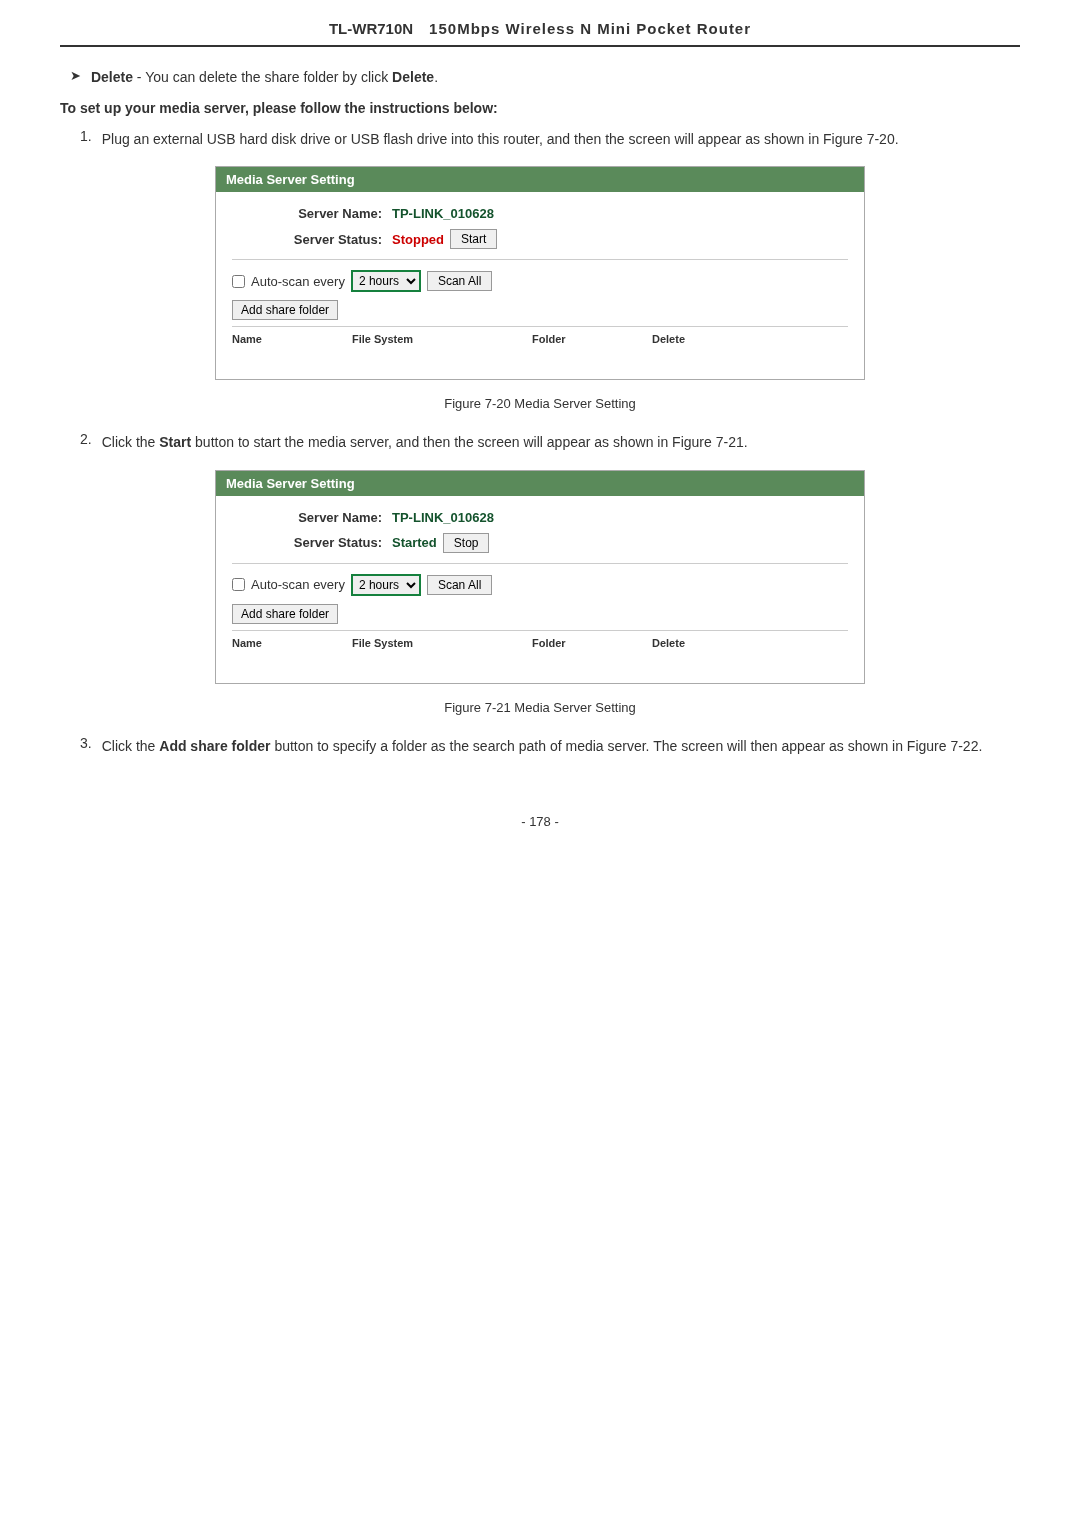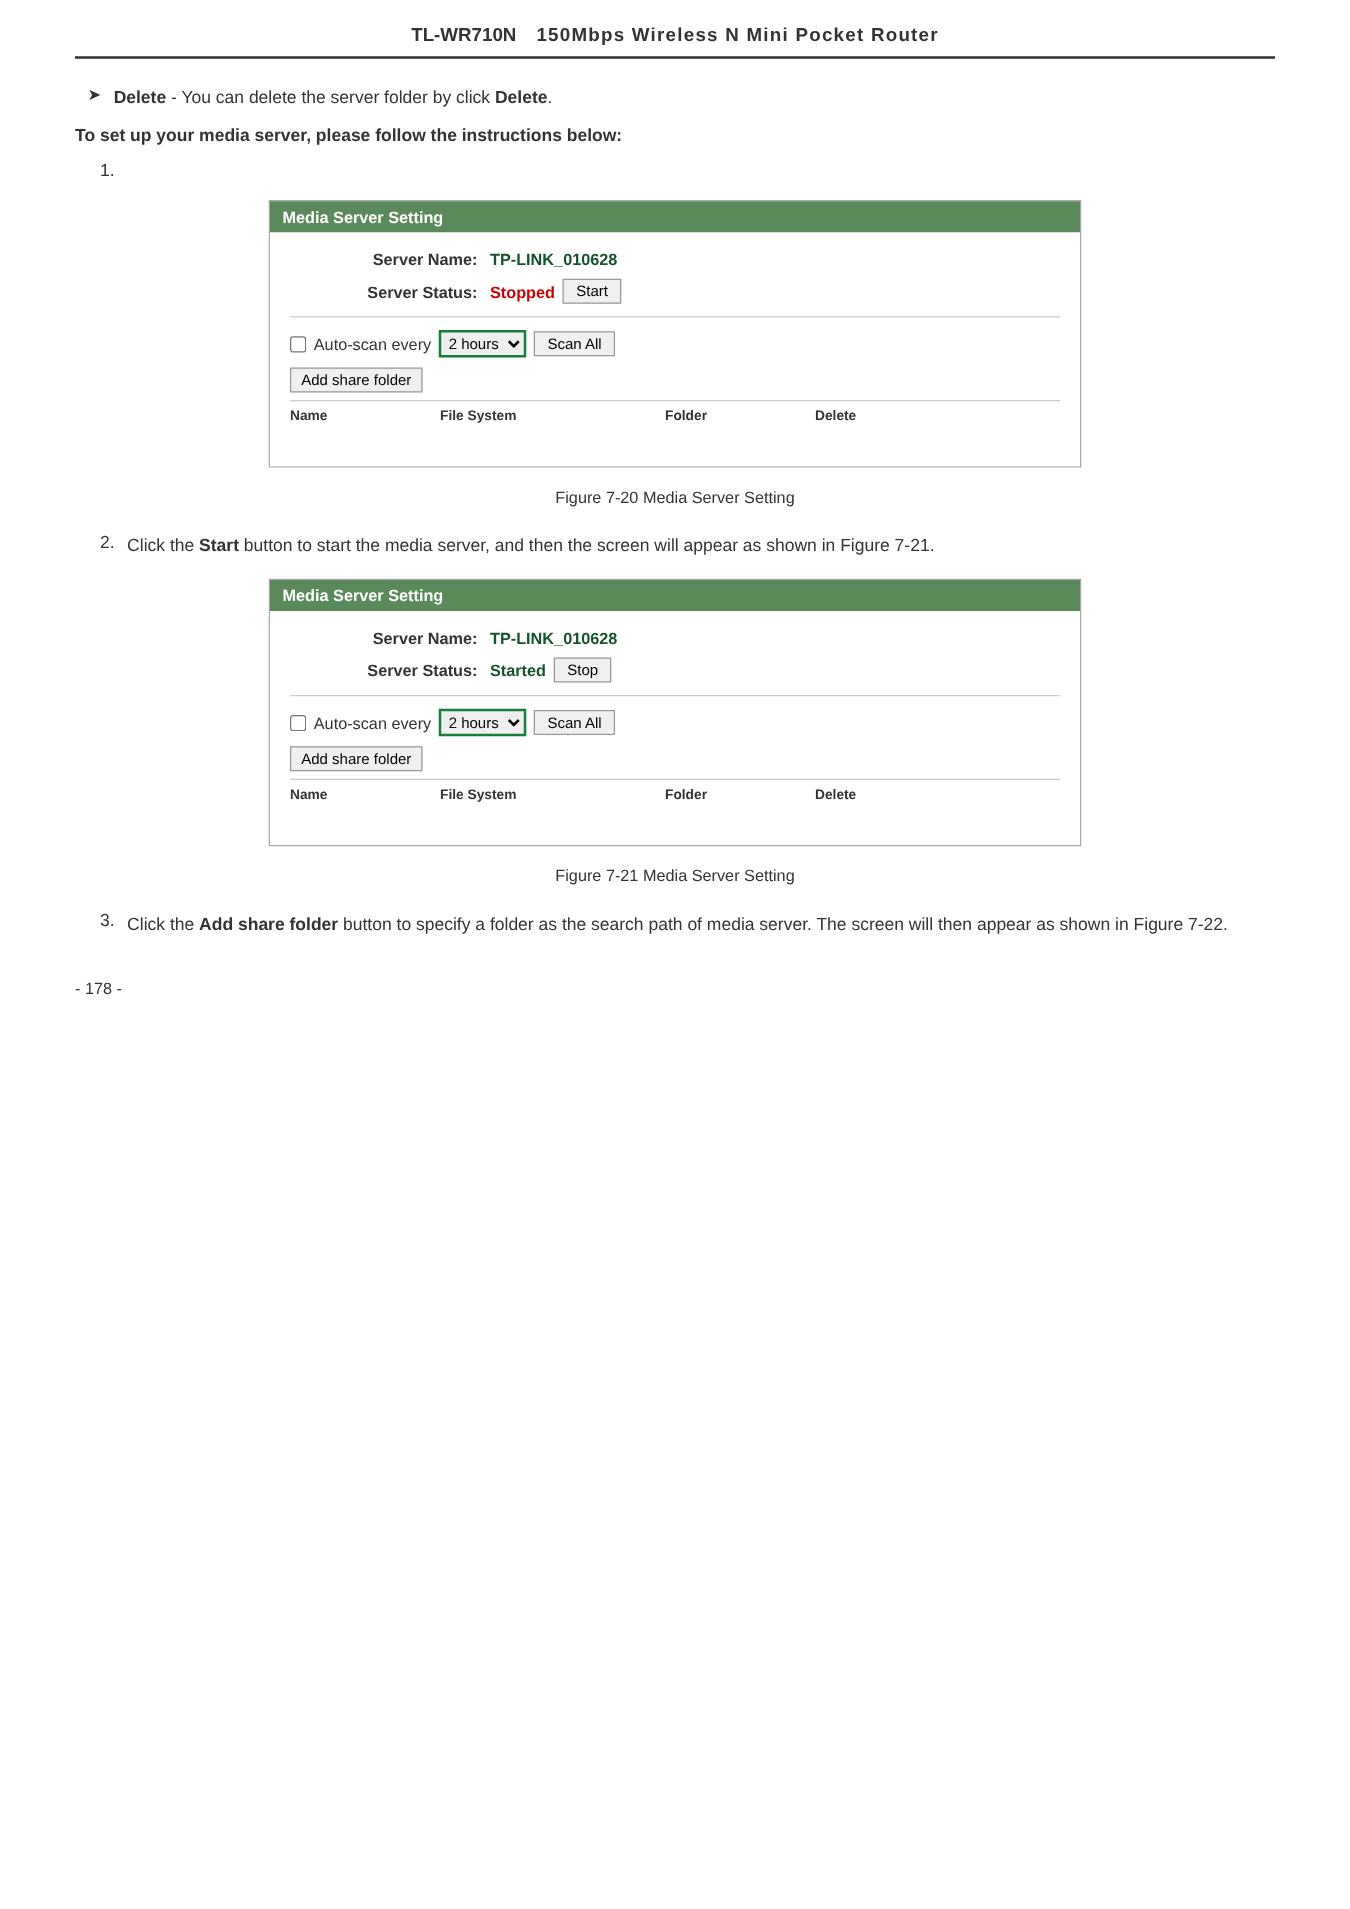--- a/index.html
+++ b/index.html
@@ -164,45 +164,46 @@
     .table-header-row .col-name { min-width: 120px; }
     .table-header-row .col-fs { min-width: 180px; }
     .table-header-row .col-folder { min-width: 120px; }
     .table-header-row .col-delete { min-width: 80px; }
     .figure-caption {
       text-align: center;
       font-size: 13px;
       margin: 10px 0 20px 0;
     }
     .page-number {
-      text-align: left;
-      font-size: 13px;
-      margin-top: 32px;
+      text-align: center;
+      font-size: 13px;
+      margin-top: 57px;
     }
     .bold { font-weight: bold; }
   </style>
 </head>
 <body>
 
 <div class="header-bar">
   <span class="header-model">TL-WR710N</span>
   <span class="header-desc">150Mbps  Wireless  N  Mini  Pocket  Router</span>
 </div>
 
 <div class="bullet-item">
   <span class="bullet-arrow">➤</span>
   <span class="bullet-text">
-    <span class="bold">Delete</span><span> - You can delete the server folder by click </span><span class="bold">Delete</span><span>.</span>
+    <span class="bold">Delete</span><span> - You can delete the share folder by click </span><span class="bold">Delete</span><span>.</span>
   </span>
 </div>
 
 <p class="section-heading">To set up your media server, please follow the instructions below:</p>
 
 <div class="numbered-item">
   <span class="num">1.</span>
+  <span class="content">Plug an external USB hard disk drive or USB flash drive into this router, and then the screen will appear as shown in Figure 7-20.</span>
 </div>
 
 <div class="media-server-box">
   <div class="media-server-title">Media Server Setting</div>
   <div class="media-server-body">
     <div class="server-row">
       <span class="server-label">Server Name:</span>
       <span class="server-value green">TP-LINK_010628</span>
     </div>
     <div class="server-row">

